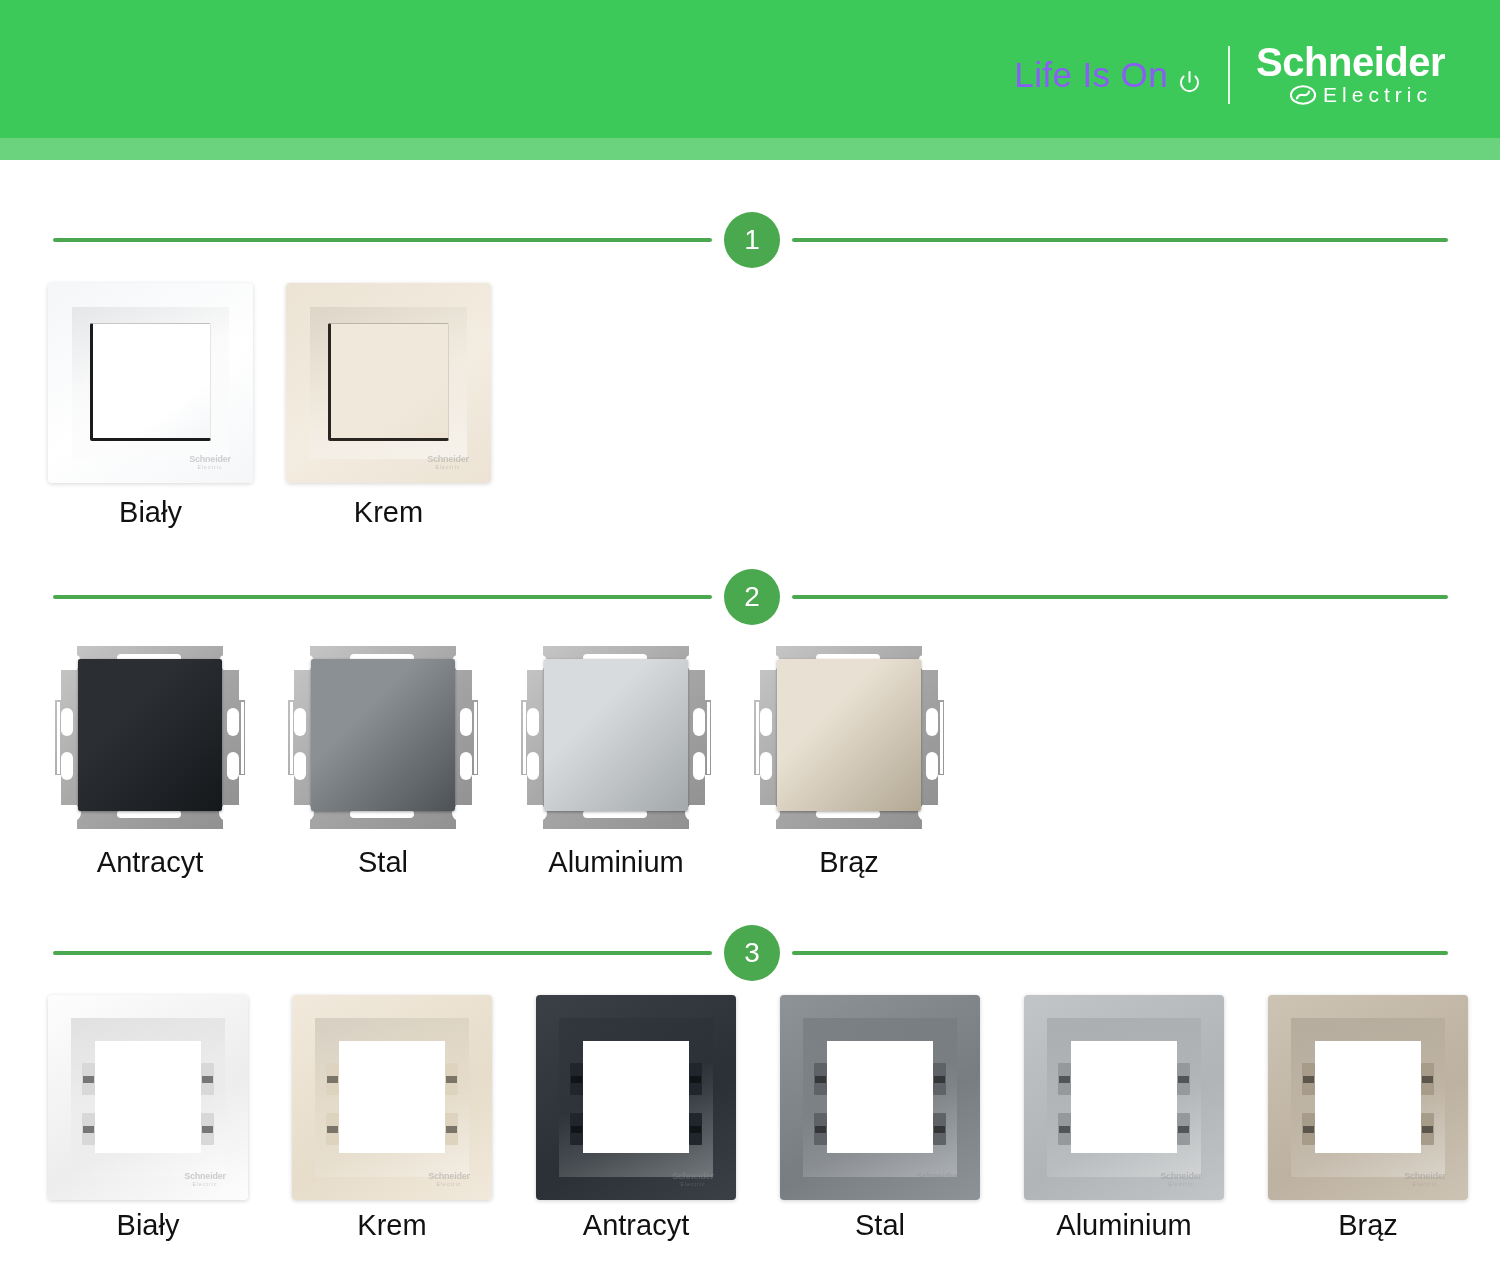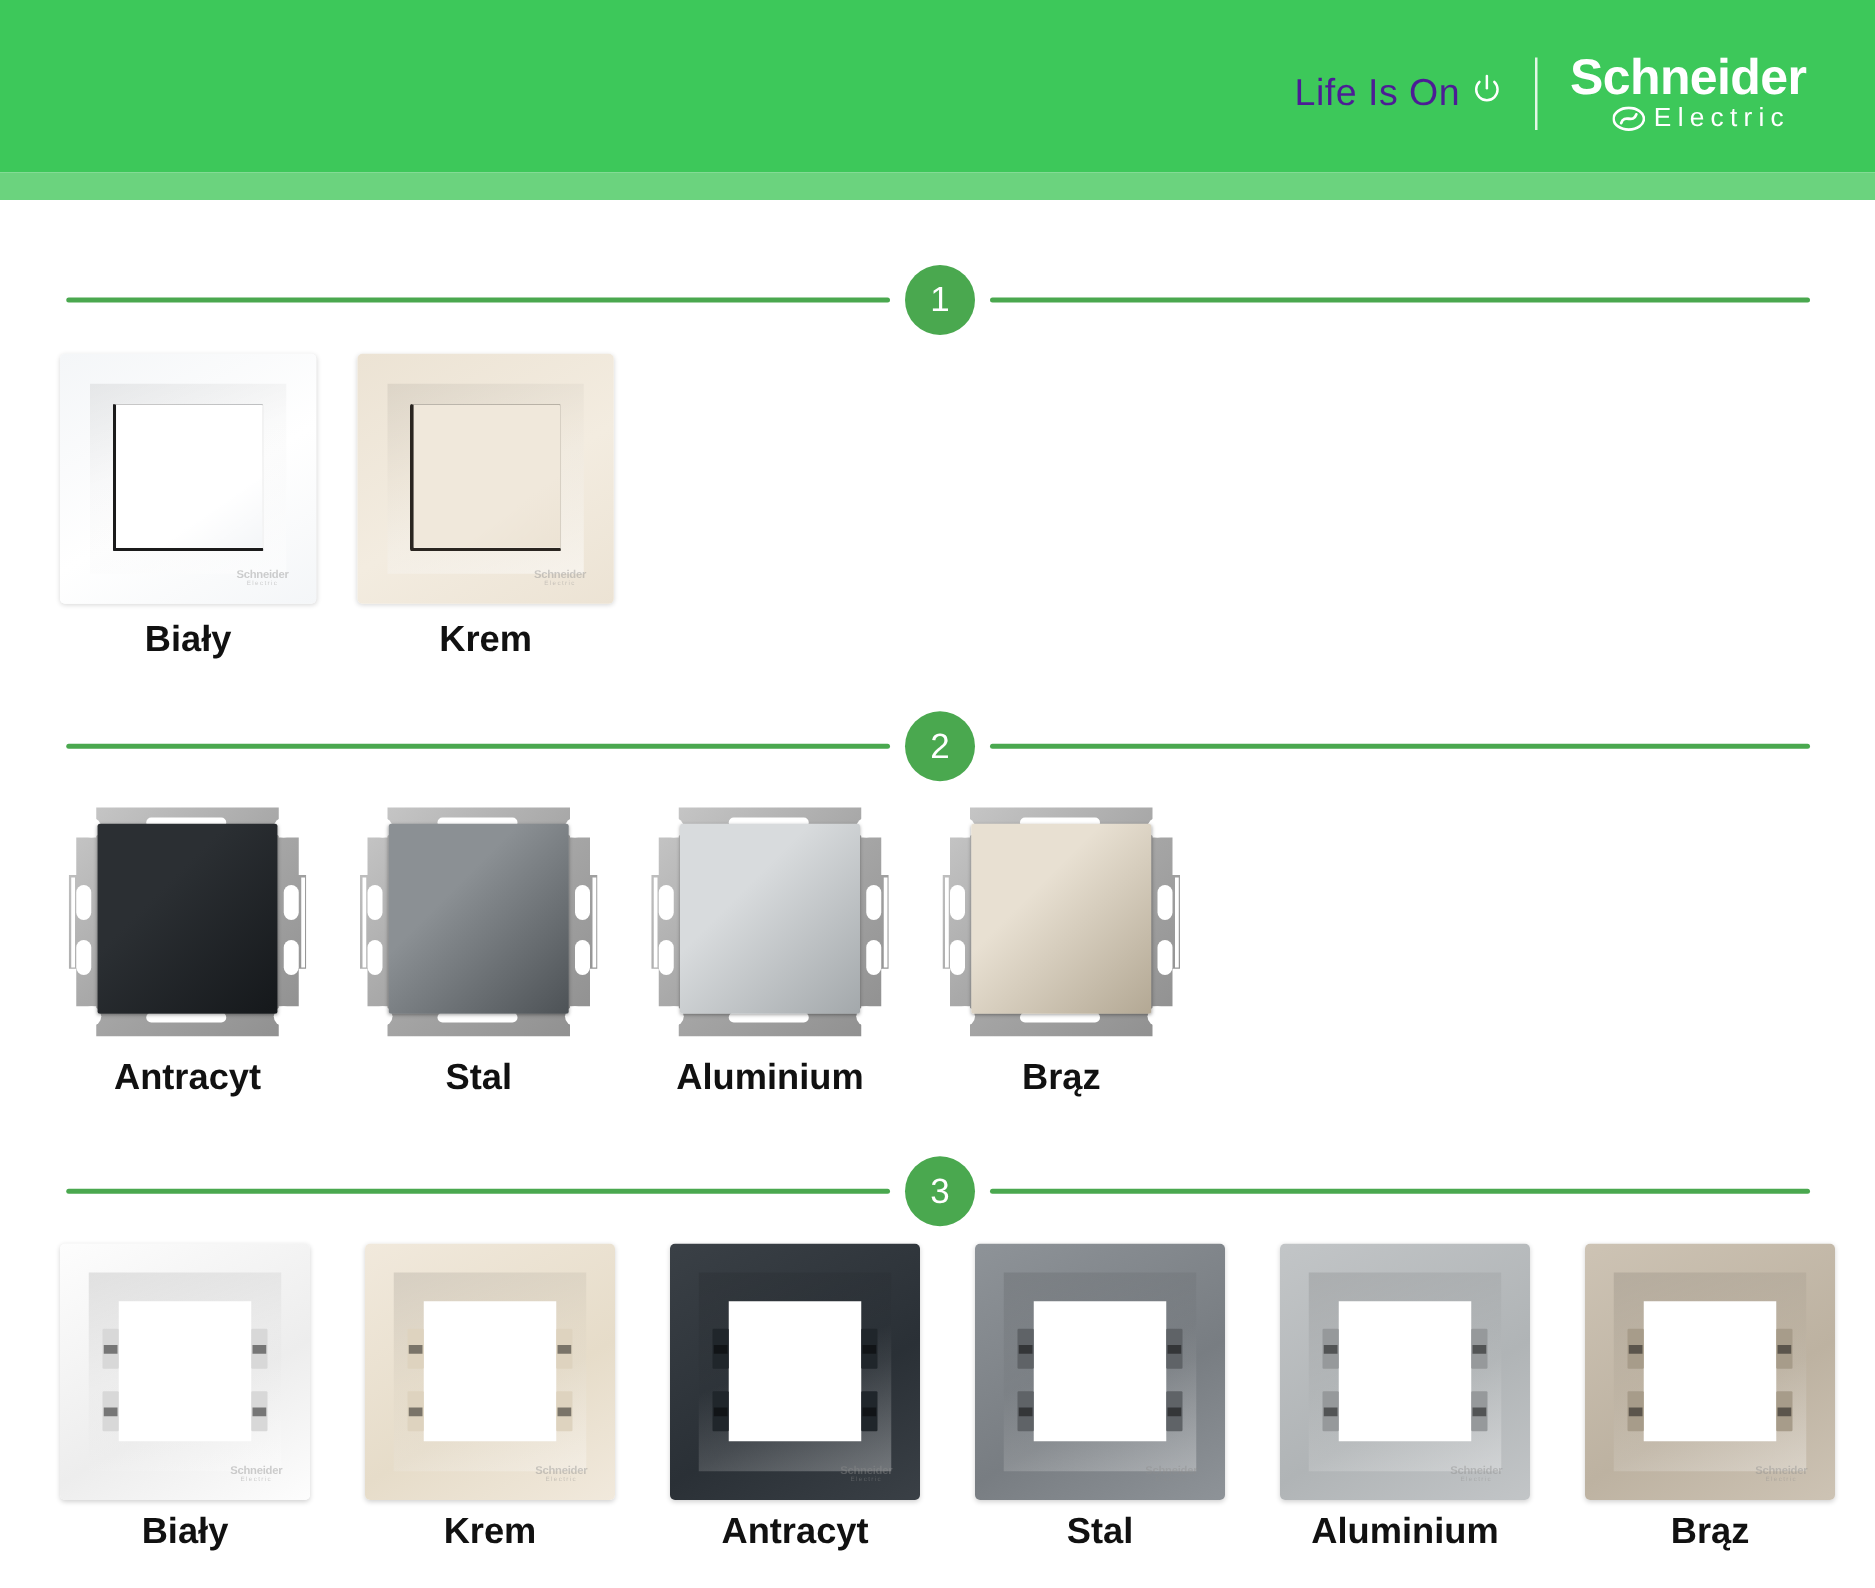--- a/index.html
+++ b/index.html
@@ -27,26 +27,26 @@
     background: #6bd37e;
   }
   .brand-block {
     position: absolute;
     right: 55px; top: 44px;
     display: flex;
     align-items: center;
     height: 62px;
   }
   .life-is-on {
-    color: #4c1d95;
-    font-size: 30px;
+    color: #8b5cf6;
+    font-size: 35px;
     font-weight: 400;
     letter-spacing: 0.4px;
     display: flex;
-    align-items: flex-start;
+    align-items: center;
     gap: 9px;
     white-space: nowrap;
   }
   .power-icon { display: inline-block; width: 25px; height: 25px; }
   .brand-divider {
     width: 2px; height: 58px;
     background: #ffffff;
     opacity: 0.85;
     margin: 0 26px;
   }
@@ -94,21 +94,21 @@
   .row { position: absolute; left: 0; width: 1500px; display: flex; }
   #row1 { top: 283px; padding-left: 48px; gap: 33px; }
   #row2 { top: 640px; padding-left: 55px; gap: 43px; }
   #row3 { top: 995px; padding-left: 48px; gap: 44px; }
 
   .item { display: flex; flex-direction: column; align-items: center; }
 
   .label {
     color: #111111;
     font-size: 29px;
-    font-weight: 700;
+    font-weight: 400;
     white-space: nowrap;
     text-align: center;
   }
   #row1 .label { margin-top: 13px; }
   #row2 .label { margin-top: 11px; }
   #row3 .label { margin-top: 9px; }
 
   
   .switch-full {
     position: relative;

